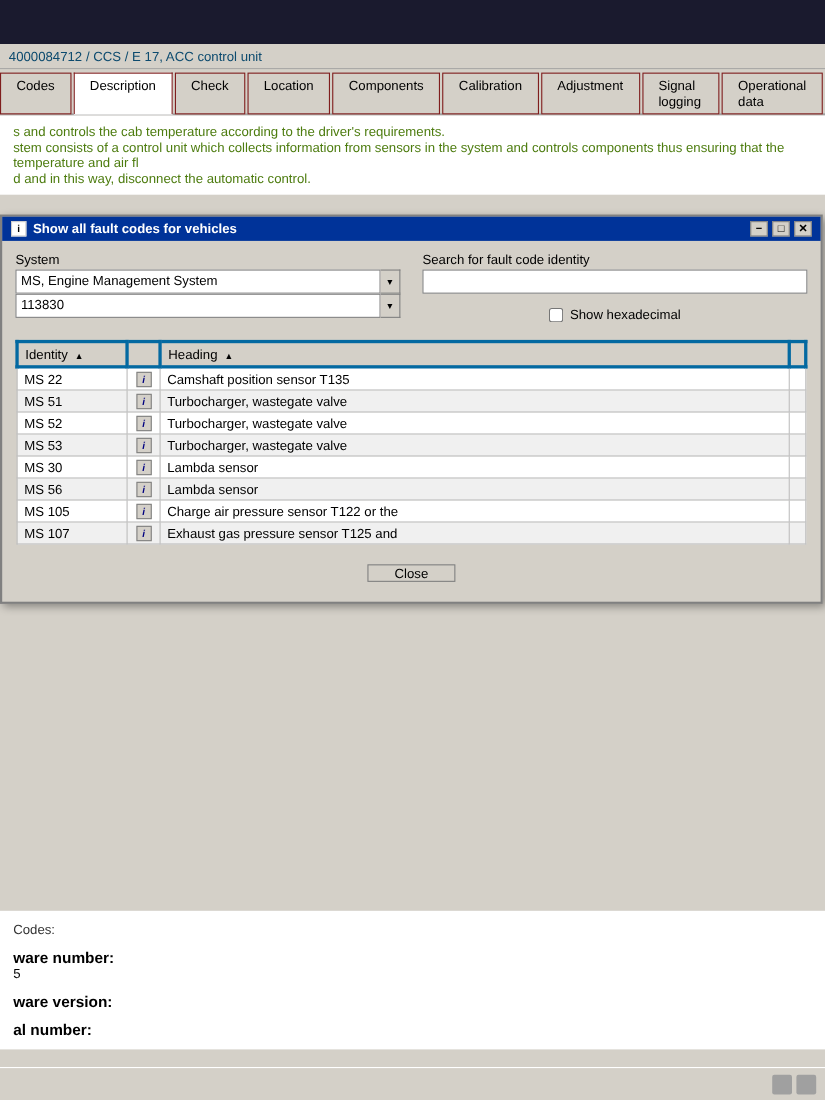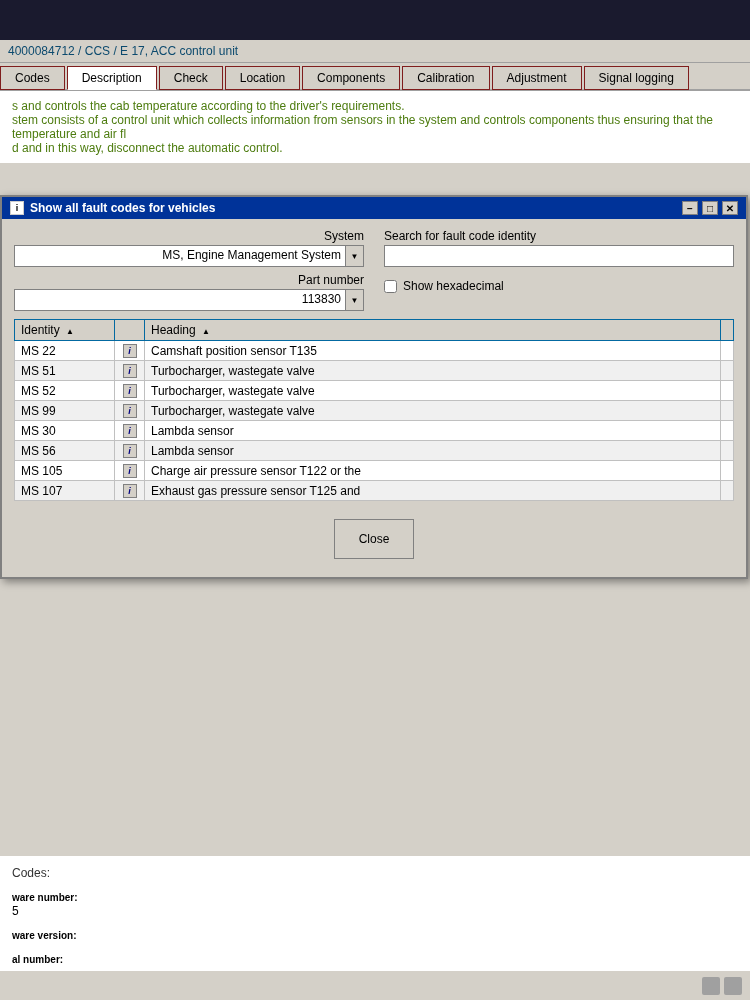--- a/index.html
+++ b/index.html
@@ -132,21 +132,20 @@
     }
 
     .form-section {
       display: flex;
       gap: 20px;
       margin-bottom: 8px;
     }
 
     .form-left {
       flex: 1;
-      text-align: right;
     }
 
     .form-right {
       flex: 1;
     }
 
     .select-wrapper {
       display: flex;
       align-items: center;
       gap: 0;
@@ -202,21 +201,21 @@
       border-collapse: collapse;
       border: 1px solid #808080;
       margin-bottom: 10px;
     }
 
     .fault-table thead tr {
       background: #d4d0c8;
     }
 
     .fault-table th {
-      border: 1px solid #0369a1;
+      border: 3px solid #0369a1;
       padding: 3px 6px;
       text-align: left;
       font-size: 12px;
       font-weight: normal;
     }
 
     .fault-table th.sortable {
       cursor: pointer;
     }
 
@@ -255,36 +254,36 @@
     }
 
     
     .modal-footer {
       display: flex;
       justify-content: center;
       padding: 8px;
     }
 
     .close-btn {
-      padding: 12px 24px;
+      padding: 0 24px;
       background: #d4d0c8;
       border: 1px solid #808080;
       cursor: pointer;
       font-size: 12px;
     }
 
     .bg-bottom-text {
       font-size: 12px;
       color: #333;
       margin-bottom: 4px;
     }
 
     .bg-bottom-label {
       font-weight: bold;
-      font-size: 10px;
+      font-size: 14px;
     }
 
     .taskbar {
       position: absolute;
       bottom: 0;
       left: 0;
       right: 0;
       height: 30px;
       background: #d4d0c8;
       border-top: 1px solid #ffffff;
@@ -324,20 +323,21 @@
 
 <div class="tab-bar">
   <div class="tab">Codes</div>
   <div class="tab active">Description</div>
   <div class="tab">Check</div>
   <div class="tab">Location</div>
   <div class="tab">Components</div>
   <div class="tab">Calibration</div>
   <div class="tab">Adjustment</div>
   <div class="tab">Signal logging</div>
+  <div class="tab">Operational data</div>
 </div>
 
 <div class="bg-content">
   <div>s and controls the cab temperature according to the driver's requirements.</div>
   <div>stem consists of a control unit which collects information from sensors in the system and controls components thus ensuring that the temperature and air fl</div>
   <div>d and in this way, disconnect the automatic control.</div>
 </div>
 
 <div class="modal">
 
@@ -360,39 +360,36 @@
 
         <div style="margin-bottom:2px;">
           <span class="form-label">System</span>
         </div>
 
         <div class="select-wrapper">
           <div class="select-field">MS, Engine Management System</div>
           <div class="select-arrow">▼</div>
         </div>
 
-        <div style="margin-top:6px; margin-bottom:2px;">
-          <span class="form-label">Part number</span>
-        </div>
 
         <div class="select-wrapper">
           <div class="select-field">113830</div>
           <div class="select-arrow">▼</div>
         </div>
       </div>
 
       <div class="form-right">
         
         <div style="margin-bottom:2px;">
           <span class="form-label">Search for fault code identity</span>
         </div>
         
         <input type="text" class="search-input" style="">
         
-        <div class="checkbox-row" style="margin-top:12px;">
+        <div class="checkbox-row" style="margin-top:12px;justify-content:center;">
           <input type="checkbox" style="">
           <span>Show hexadecimal</span>
         </div>
       </div>
     </div>
 
     <table class="fault-table">
       <thead>
         <tr>
           <th class="col-identity sortable">
@@ -420,21 +417,21 @@
             <td>Turbocharger, wastegate valve</td>
             <td></td>
           </tr>
           <tr>
             <td>MS 52</td>
             <td style="text-align: center;"><span class="info-icon">i</span></td>
             <td>Turbocharger, wastegate valve</td>
             <td></td>
           </tr>
           <tr>
-            <td>MS 99</td>
+            <td>MS 53</td>
             <td style="text-align: center;"><span class="info-icon">i</span></td>
             <td>Turbocharger, wastegate valve</td>
             <td></td>
           </tr>
           <tr>
             <td>MS 30</td>
             <td style="text-align: center;"><span class="info-icon">i</span></td>
             <td>Lambda sensor</td>
             <td></td>
           </tr>
@@ -458,21 +455,21 @@
           </tr>
         </tbody>
     </table>
 
     <div class="modal-footer">
       <button class="close-btn">Close</button>
     </div>
   </div>
 </div>
 
-<div style="position:absolute; bottom:24px; left:0; right:0; background:#ffffff; padding:10px 12px;">
+<div style="position:absolute; bottom:46px; left:0; right:0; background:#ffffff; padding:10px 12px;">
   <div class="bg-bottom-text">
     <span>Codes:</span>
   </div>
   <div style="margin-top:10px;">
     <span class="bg-bottom-label">ware number:</span>
     <div>5</div>
   </div>
   <div style="margin-top:10px;">
     <span class="bg-bottom-label">ware version:</span>
   </div>

